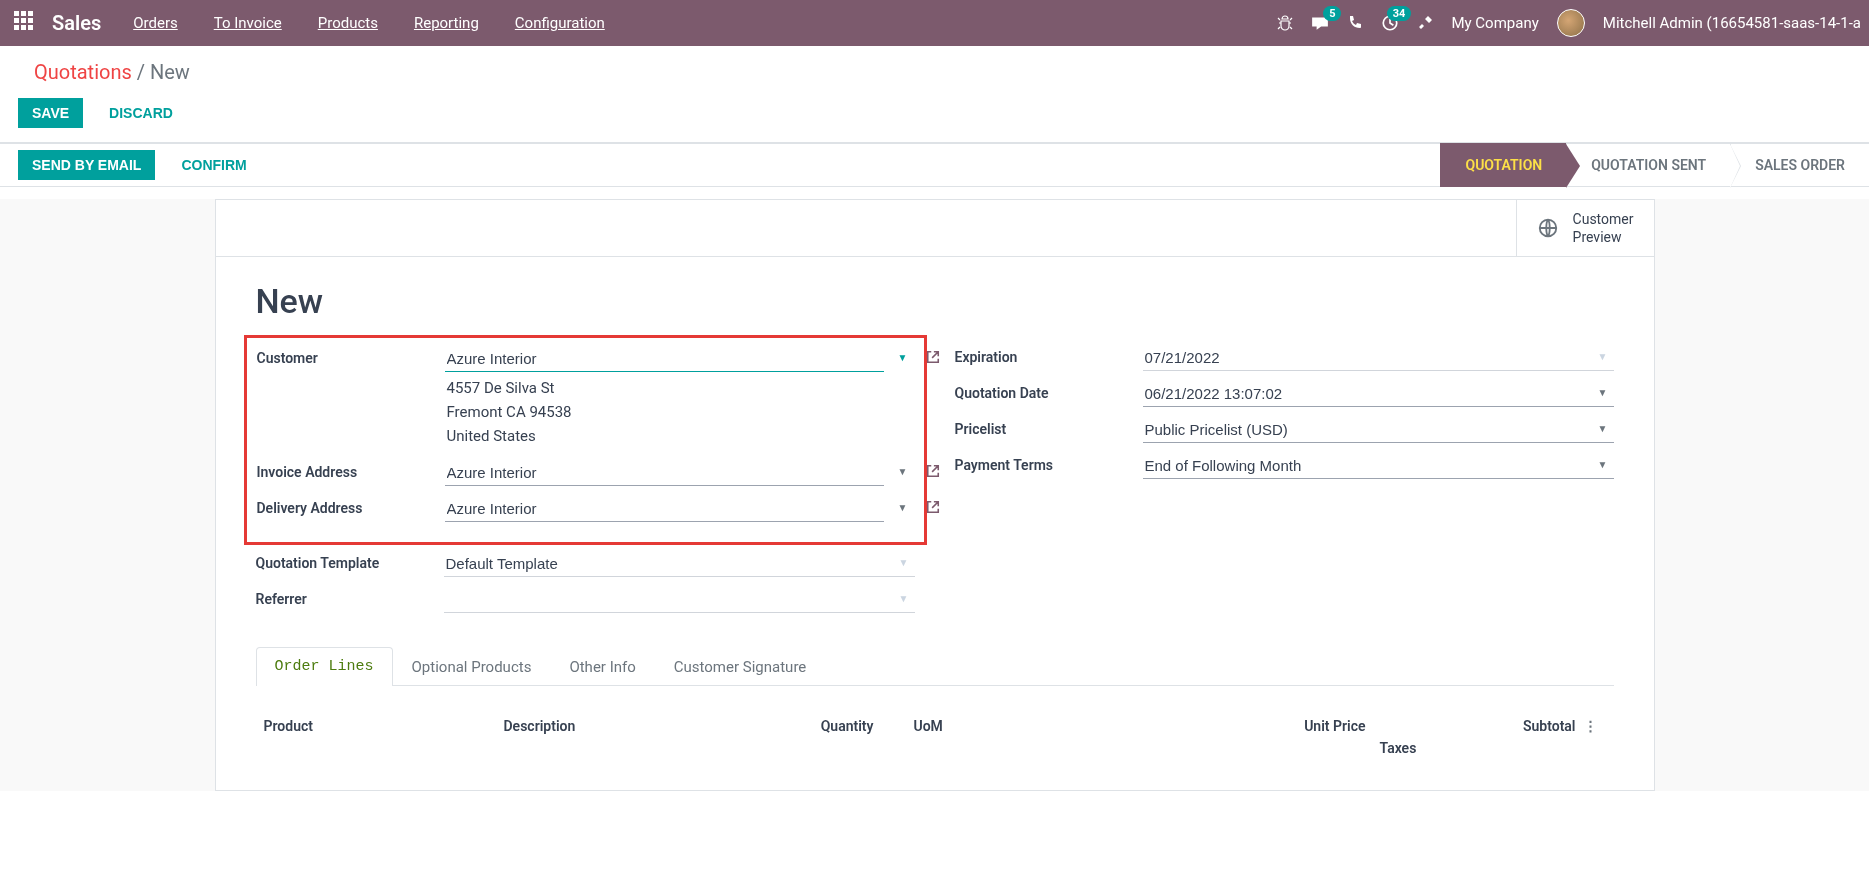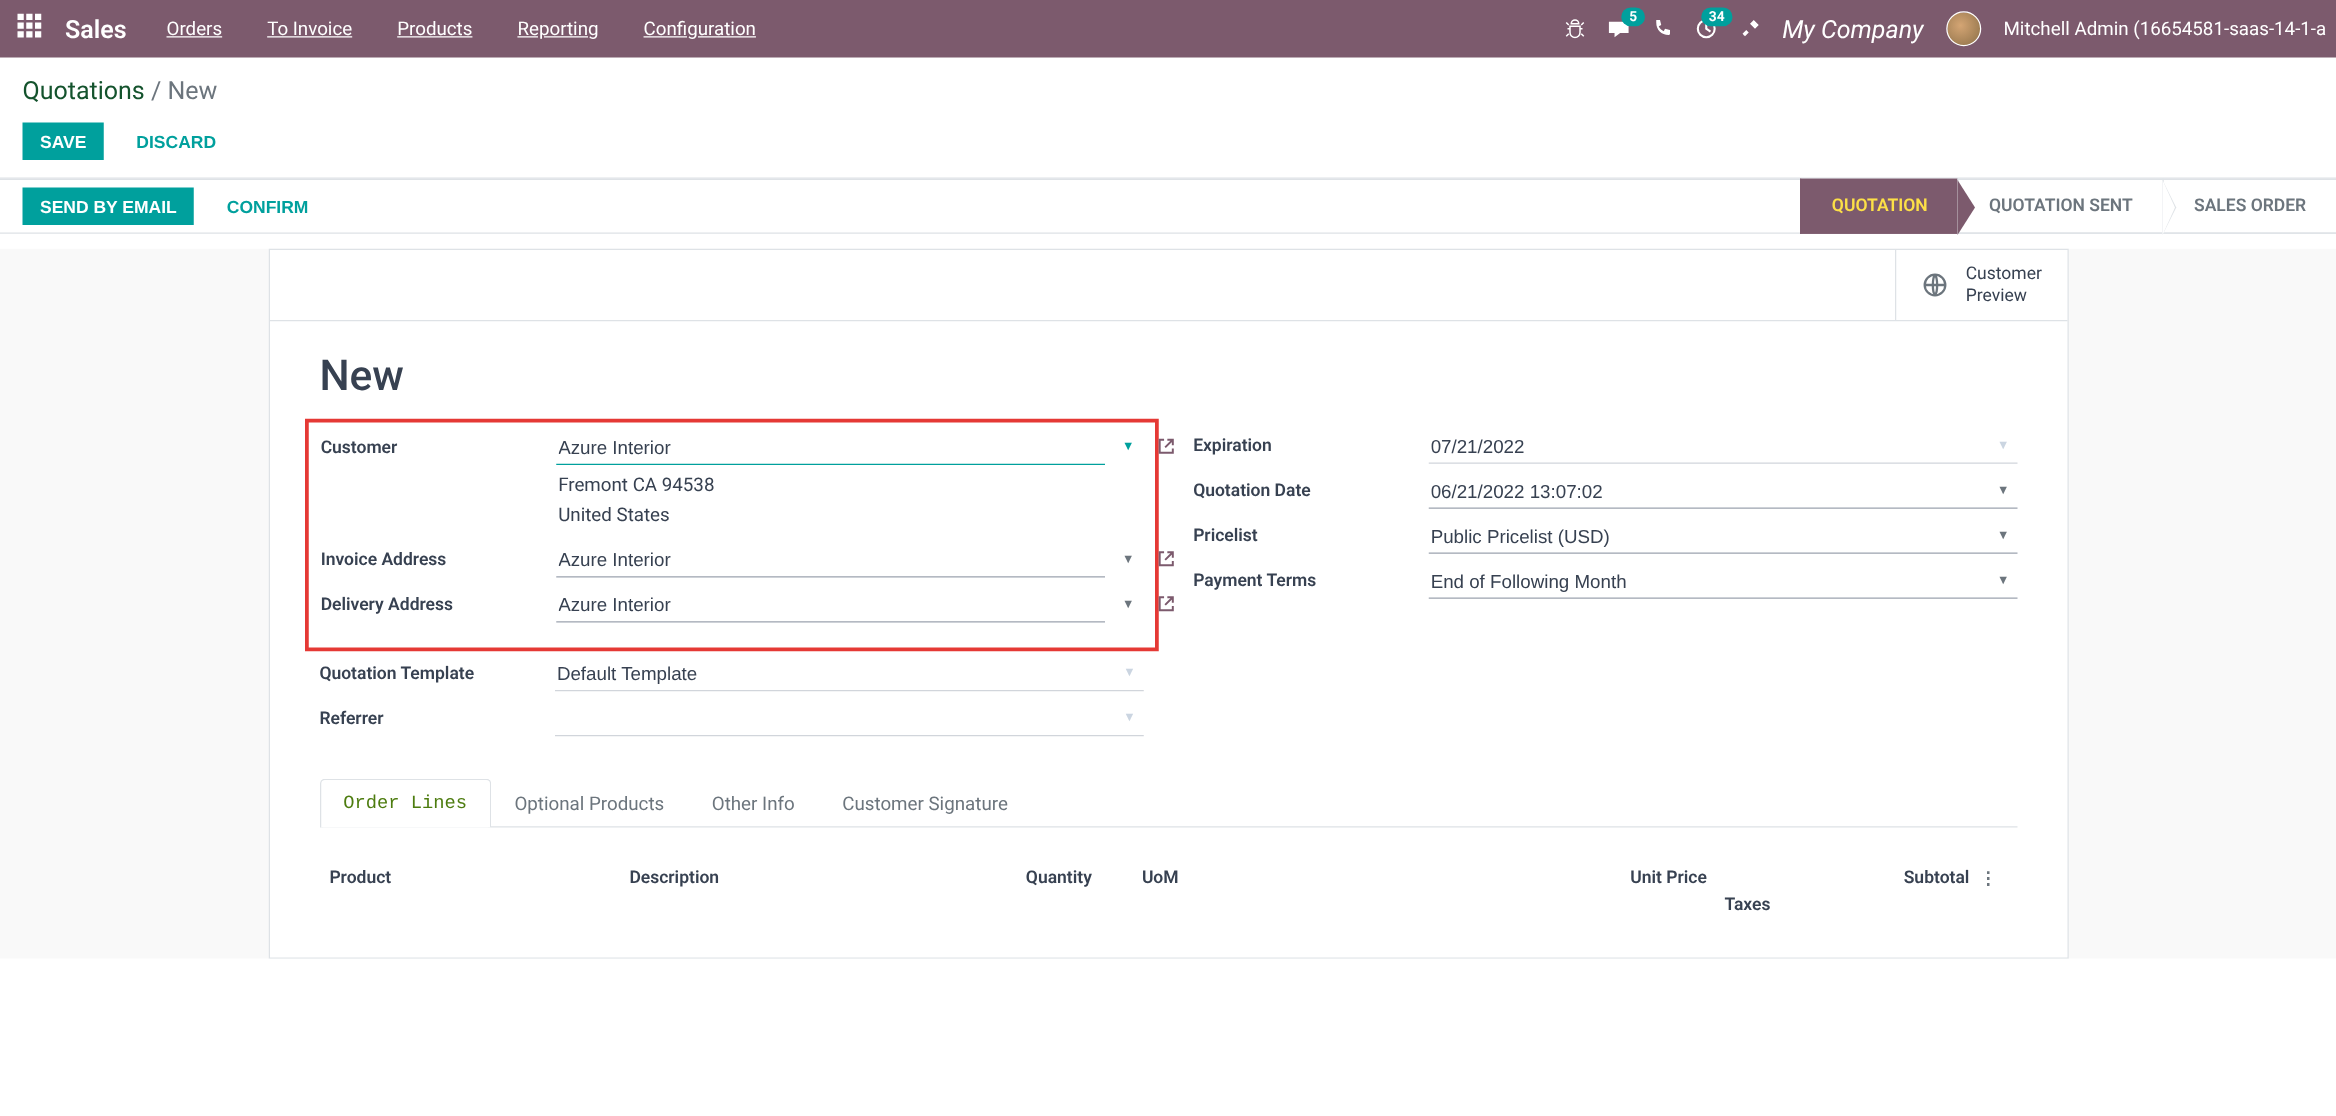--- a/index.html
+++ b/index.html
@@ -8,28 +8,28 @@
 
 .topnav { background: #7c5a6d; color: #fff; height: 46px; display: flex; align-items: center; padding: 0 8px; }
 .apps-icon { width: 24px; height: 24px; display: grid; grid-template-columns: repeat(3, 5px); grid-template-rows: repeat(3, 5px); gap: 2px; margin-right: 14px; margin-left: 6px; cursor: pointer; }
 .apps-icon span { background: #fff; width: 5px; height: 5px; }
 .brand { font-size: 20px; font-weight: 600; margin-right: 32px; }
 .nav-links { display: flex; gap: 36px; text-decoration: underline; }
 .nav-links a { color: #fff; text-decoration: none; font-size: 15px; }
 .topnav-right { margin-left: auto; display: flex; align-items: center; gap: 18px; }
 .icon-btn { position: relative; color: #fff; cursor: pointer; display: flex; align-items: center; }
 .badge { position: absolute; top: -8px; right: -12px; background: #00a09d; color: #fff; border-radius: 10px; font-size: 11px; font-weight: 700; padding: 1px 6px; }
-.company { color: #fff; font-size: 20px; font-style: italic; }
+.company { color: #fff; font-size: 15px; }
 .avatar { width: 28px; height: 28px; border-radius: 50%; background: radial-gradient(circle at 40% 40%, #d4a574, #8b6f47); border: 1px solid #fff; }
 .username { color: #fff; font-size: 15px; }
 
 
 .control-panel { padding: 14px 18px 0 18px; border-bottom: 1px solid #dee2e6; }
 .breadcrumb { font-size: 20px; color: #6c757d; margin-bottom: 14px; }
-.breadcrumb .bc-link { color: #14532d; cursor: pointer; }
+.breadcrumb .bc-link { color: #ef4444; cursor: pointer; margin-left: 16px; }
 .buttons-row { display: flex; gap: 12px; align-items: center; margin-bottom: 14px; }
 .btn { padding: 7px 14px; font-size: 14px; font-weight: 600; border: none; cursor: pointer; }
 .btn-primary { background: #00a09d; color: #fff; }
 .btn-link { background: transparent; color: #00a09d; }
 
 
 .status-bar { display: flex; justify-content: space-between; align-items: center; border-top: 1px solid #dee2e6; border-bottom: 1px solid #dee2e6; padding: 0 0 0 18px; height: 44px; }
 .status-actions { display: flex; gap: 12px; align-items: center; }
 .status-steps { display: flex; align-items: stretch; height: 44px; }
 .step { display: flex; align-items: center; padding: 0 24px; font-size: 14px; font-weight: 600; color: #6c757d; position: relative; border-top: 1px solid #dee2e6; border-bottom: 1px solid #dee2e6; border-left: 1px solid #dee2e6; }
@@ -190,20 +190,21 @@
               <div class="form-label">Customer</div>
               <div class="form-field field-with-ext">
                 <input class="field-input teal-border" value="Azure Interior" style="">
                 <span class="caret teal">▼</span>
                 <span class="ext-link">
                   <svg width="14" height="14" viewBox="0 0 16 16" fill="none" stroke="currentColor" stroke-width="1.8">
                       <path d="M6 2H2v12h12v-4M9 2h5v5M14 2L7 9"></path>
                     </svg>
                 </span>
                 <div class="address-lines">
+                  <div>4557 De Silva St</div>
                   <div>Fremont CA 94538</div>
                   <div>United States</div>
                 </div>
               </div>
             </div>
             <div class="form-row">
               <div class="form-label">Invoice Address</div>
               <div class="form-field field-with-ext">
                 <input class="field-input" value="Azure Interior" style="">
                 <span class="caret">▼</span>

